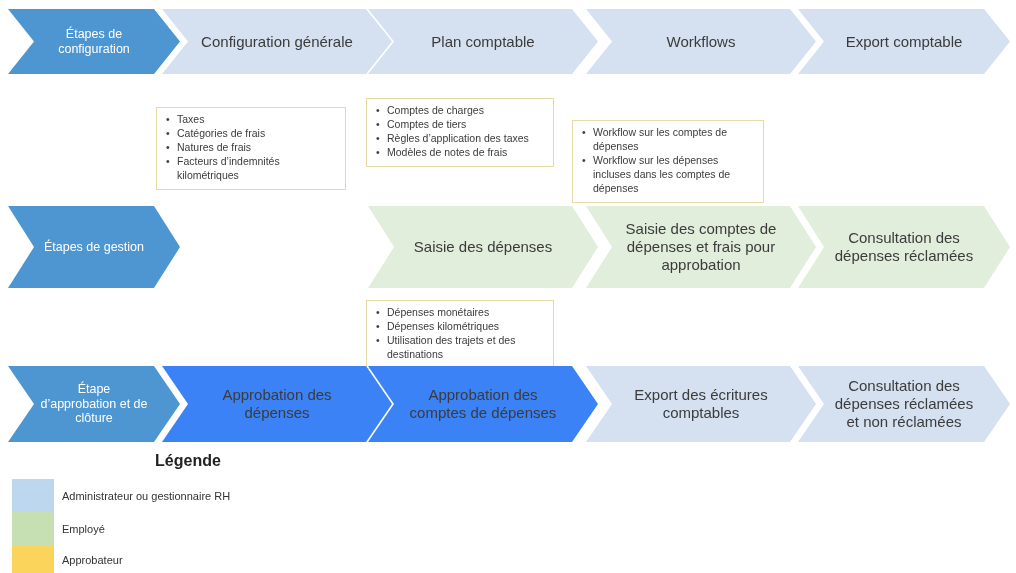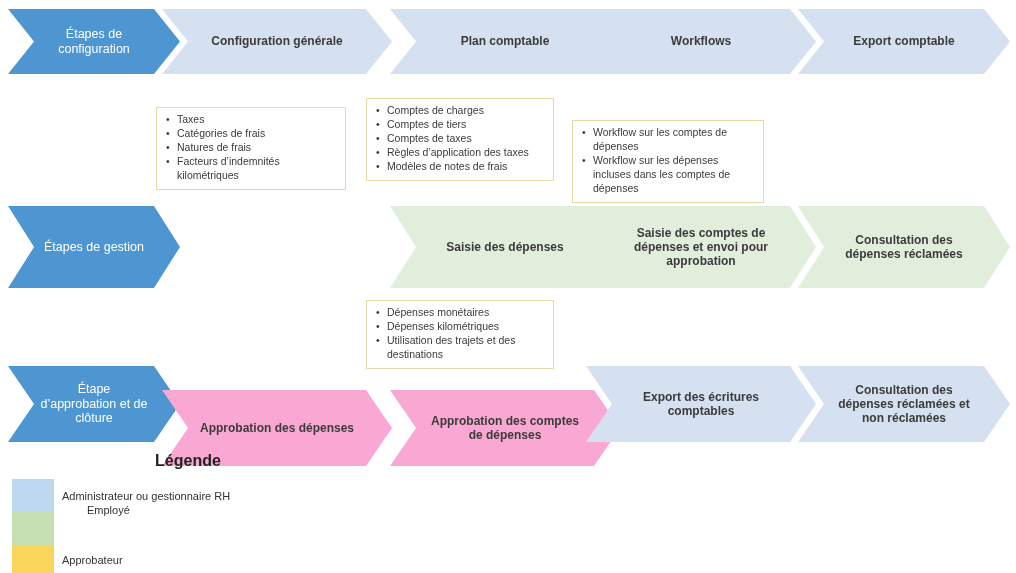--- a/index.html
+++ b/index.html
@@ -11,28 +11,28 @@
   .chev{
     position:absolute;display:flex;align-items:center;justify-content:center;
     text-align:center;line-height:1.18;
     clip-path:polygon(0 0, calc(100% - 26px) 0, 100% 50%, calc(100% - 26px) 100%, 0 100%, 26px 50%);
   }
   .row1{top:9px;height:65px;}
   .row2{top:206px;height:82px;}
   .row3{top:366px;height:76px;}
   .pL{left:8px;width:172px;padding:0 32px;box-sizing:border-box;}
   .p1{left:162px;width:230px;padding:0 36px;box-sizing:border-box;}
-  .p2{left:390px;width:230px;padding:2px 34px;box-sizing:border-box;}
+  .p2{left:368px;width:230px;padding:2px 34px;box-sizing:border-box;}
   .p3{left:586px;width:230px;padding:0 32px;box-sizing:border-box;}
   .p4{left:798px;width:212px;padding:0 30px;box-sizing:border-box;}
   .stage{background:#4d96d2;color:#ffffff;font-size:12.5px;}
   .admin{background:#d5e1f0;}
   .employee{background:#e2eedc;}
-  .approver{background:#f9a8d4;margin-top:24px;}
-  .step{font-size:12px;color:#3b3b3b;font-weight:bold;}
+  .approver{background:#3b82f6;}
+  .step{font-size:15px;color:#3b3b3b;}
   
   .box{
     position:absolute;background:#ffffff;border:1px solid #e8d8a4;
     box-sizing:border-box;padding:5px 6px 6px 4px;font-size:10.5px;line-height:1.33;
   }
   .box ul{margin:0;padding:0;list-style:none;}
   .box li{position:relative;padding-left:16px;}
   .box li::before{content:"\2022";position:absolute;left:5px;top:0;}
   .b-r1-1{left:156px;top:107px;width:190px;}
   .b-r1-2{left:366px;top:98px;width:188px;}
@@ -42,21 +42,21 @@
   .b-r2-2{left:366px;top:300px;width:188px;}
   
   .legend-title{position:absolute;left:140px;top:452px;width:96px;text-align:center;
     font-weight:bold;font-size:16px;color:#222;}
   .sw{position:absolute;left:12px;width:42px;}
   .sw-admin{top:479px;height:33px;background:#bdd7ee;}
   .sw-employee{top:512px;height:34px;background:#c6e0b4;}
   .sw-approver{top:546px;height:27px;background:#fbd45c;}
   .lgl{position:absolute;left:62px;font-size:11px;color:#333;display:flex;align-items:center;}
   .lgl-admin{top:479px;height:33px;}
-  .lgl-employee{top:493px;height:34px;margin-left:25px;}
+  .lgl-employee{top:512px;height:34px;}
   .lgl-approver{top:546px;height:27px;}
 </style>
 </head>
 <body>
 
 <div class="canvas">
 
   <div class="chev row1 pL stage">
     <span>Étapes de configuration</span>
   </div>
@@ -78,40 +78,39 @@
       <li>Taxes</li>
       <li>Catégories de frais</li>
       <li>Natures de frais</li>
       <li>Facteurs d’indemnités kilométriques</li>
     </ul>
   </div>
   <div class="box b-r1-2">
     <ul>
       <li>Comptes de charges</li>
       <li>Comptes de tiers</li>
-      <li>Comptes de taxes</li>
       <li>Règles d’application des taxes</li>
       <li>Modèles de notes de frais</li>
     </ul>
   </div>
   <div class="box b-r1-3">
     <ul>
       <li>Workflow sur les comptes de dépenses</li>
       <li>Workflow sur les dépenses incluses dans les comptes de dépenses</li>
     </ul>
   </div>
 
   <div class="chev row2 pL stage">
     <span>Étapes de gestion</span>
   </div>
   <div class="chev row2 p2 employee step">
     <span>Saisie des dépenses</span>
   </div>
   <div class="chev row2 p3 employee step">
-    <span>Saisie des comptes de dépenses et envoi pour approbation</span>
+    <span>Saisie des comptes de dépenses et frais pour approbation</span>
   </div>
   <div class="chev row2 p4 employee step">
     <span>Consultation des dépenses réclamées</span>
   </div>
 
   <div class="box b-r2-2">
     <ul>
       <li>Dépenses monétaires</li>
       <li>Dépenses kilométriques</li>
       <li>Utilisation des trajets et des destinations</li>

